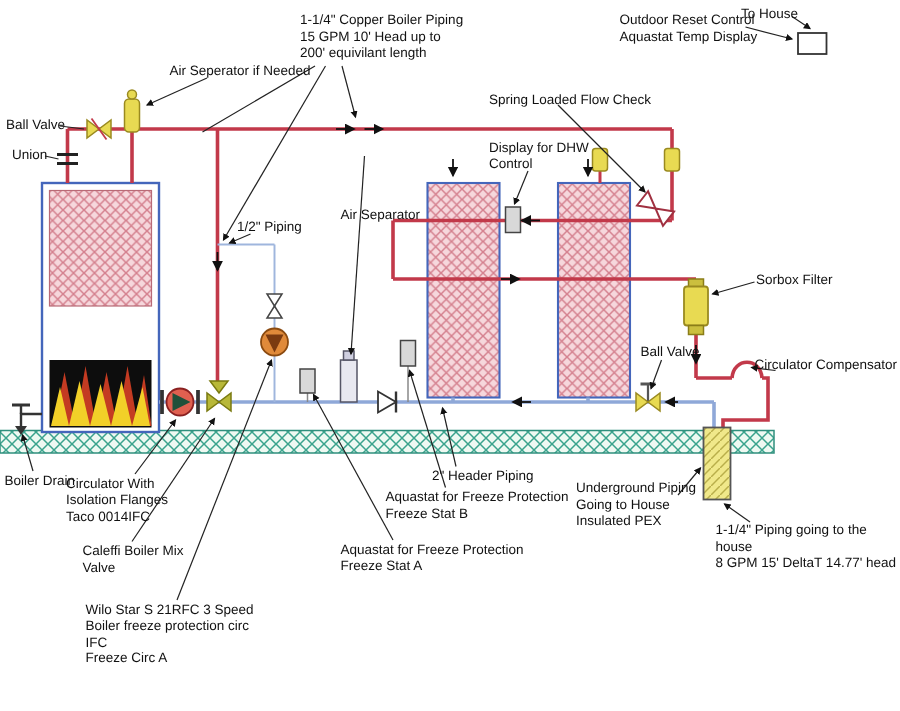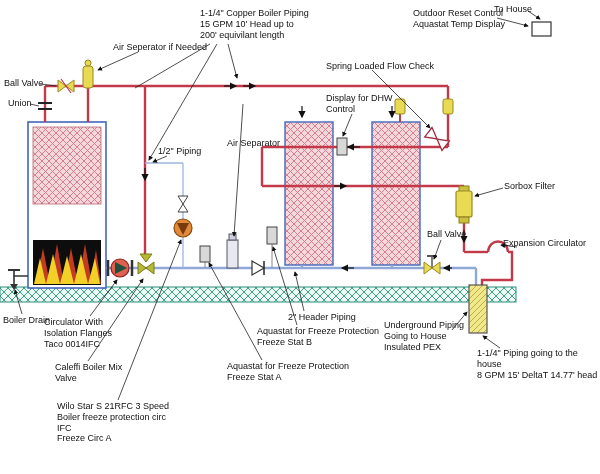--- a/index.html
+++ b/index.html
@@ -248,21 +248,21 @@
   <div class="lbl" style="left:113px;top:42px;">Air Seperator if Needed</div>
   <div class="lbl" style="left:4px;top:78px;">Ball Valve</div>
   <div class="lbl" style="left:8px;top:98px;">Union</div>
   <div class="lbl" style="left:290px;top:61px;margin-left:36px;">Spring Loaded Flow Check</div>
   <div class="lbl" style="left:227px;top:94px;margin-top:44px;">Air Separator</div>
   <div class="lbl" style="left:326px;top:93px;">Display for DHW
 Control</div>
   <div class="lbl" style="left:158px;top:146px;">1/2" Piping</div>
   <div class="lbl" style="left:504px;top:181px;">Sorbox Filter</div>
   <div class="lbl" style="left:427px;top:229px;">Ball Valve</div>
-  <div class="lbl" style="left:503px;top:238px;">Expansion Circulator</div>
+  <div class="lbl" style="left:503px;top:238px;">Circulator Compensator</div>
   <div class="lbl" style="left:3px;top:315px;">Boiler Drain</div>
   <div class="lbl" style="left:44px;top:317px;">Circulator With
 Isolation Flanges
 Taco 0014IFC</div>
   <div class="lbl" style="left:288px;top:312px;">2" Header Piping</div>
   <div class="lbl" style="left:257px;top:326px;">Aquastat for Freeze Protection
 Freeze Stat B</div>
   <div class="lbl" style="left:384px;top:320px;">Underground Piping
 Going to House
 Insulated PEX</div>

